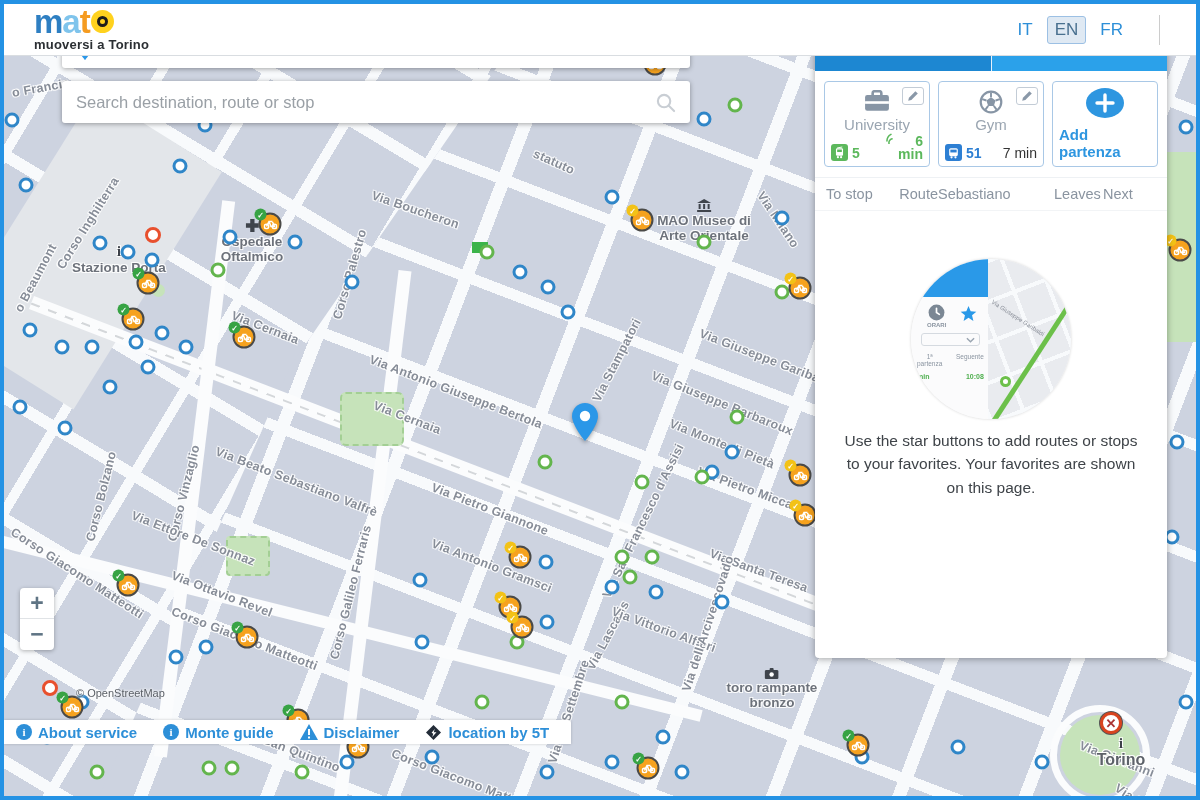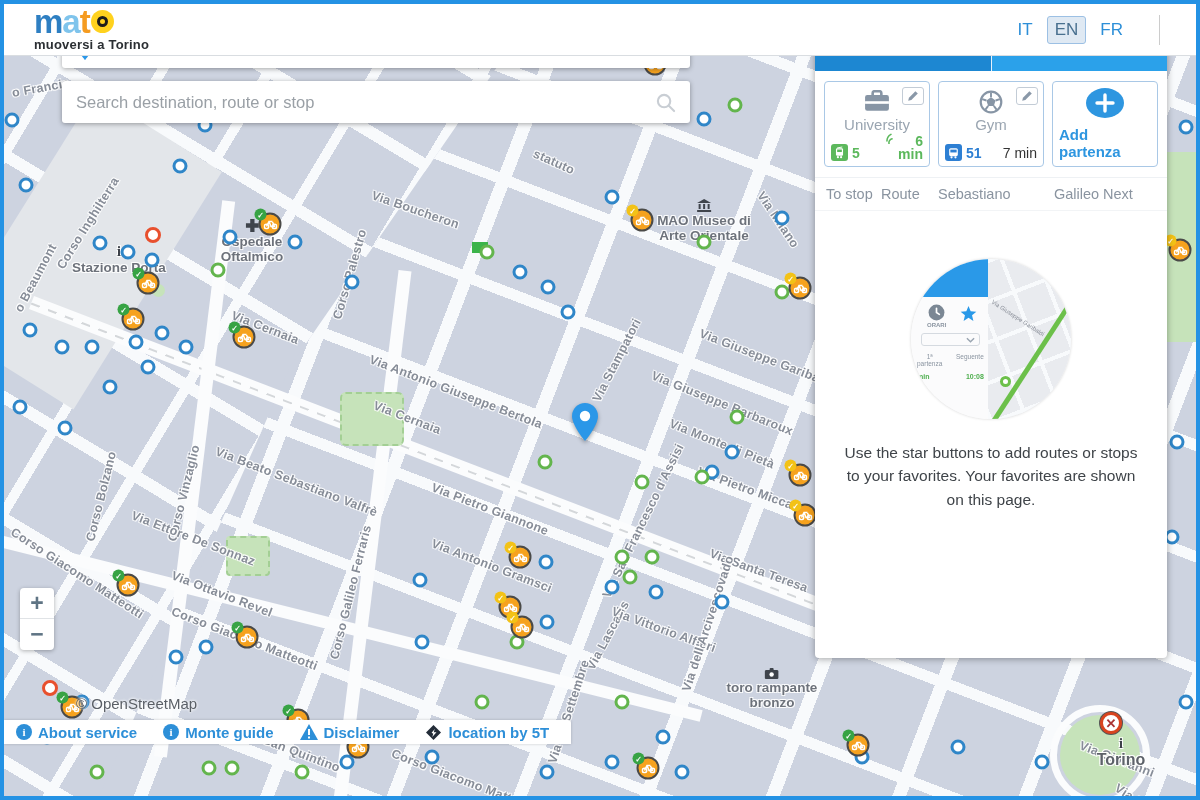--- a/index.html
+++ b/index.html
@@ -90,22 +90,22 @@
   .sb-dest { top:77px; }
   .sb-icon { display:flex; align-items:center; justify-content:center; margin-right:12px; }
   .sb-action { display:flex; align-items:center; cursor:pointer; margin-left:8px; }
 
   
   .zoomctl { position:absolute; left:16px; top:584px; width:34px; background:#fff; border-radius:4px;
     box-shadow:0 1px 4px rgba(0,0,0,.3); z-index:10; overflow:hidden; }
   .zbtn { width:100%; height:31px; display:flex; align-items:center; justify-content:center;
     font-size:23px; color:#5f7484; cursor:pointer; font-weight:bold; }
   .zbtn:first-child { border-bottom:1px solid #e0e3e6; }
-  .attribution { position:absolute; left:72px; top:683px; font-size:15px; color:#5a5f66; z-index:10;
-    text-shadow:0 0 3px #fff, 0 0 3px #fff;margin-top:8px; }
+  .attribution { position:absolute; left:72px; top:683px; font-size:11px; color:#5a5f66; z-index:10;
+    text-shadow:0 0 3px #fff, 0 0 3px #fff; }
 
   
   .panel { position:absolute; left:811px; top:21px; width:352px; height:633px; background:#fff;
     border-radius:4px; box-shadow:0 1px 7px rgba(0,0,0,.35); z-index:25; display:flex; flex-direction:column; }
   .tabs { display:flex; height:46px; border-radius:4px 4px 0 0; overflow:hidden; }
   .tab { flex:1; display:flex; align-items:center; justify-content:center; gap:9px; color:#fff;
     font-size:17px; font-weight:bold; cursor:pointer; }
   .tab-nearyou { background:#1d87d2; border-right:1px solid #e8f2fb; }
   .tab-favorites { background:#2ba1ea; border-top:3px solid #1c2b36; }
   .cards { display:flex; gap:8px; padding:10px 9px 10px 9px; }
@@ -124,21 +124,21 @@
   .eta-green { color:#5cb85c; font-weight:bold; font-size:14px; text-align:right; line-height:13px; position:relative; }
   .eta-dark { color:#333; font-size:14px; }
   .live-ic { position:absolute; left:-12px; top:-2px; }
   .card-add { display:flex; flex-direction:column; align-items:center; justify-content:center; gap:8px; }
   .add-circle { width:38px; height:38px; border-radius:50%; background:#2e96e0; display:flex;
     align-items:center; justify-content:center; }
   .add-label { color:#2e96e0; font-weight:bold; font-size:15px; }
 
   .thead { display:flex; padding:8px 0 8px 11px; border-top:1px solid #eef1f4; border-bottom:1px solid #f2f4f6;
     color:#8a94a0; font-size:14.5px; }
-  .th0{width:55px;} .th1{width:57px;} .th2{width:116px;} .th3{width:49px;} .th4{flex:1;}
+  .th0{width:55px;} .th1{width:57px;text-align:right;} .th2{width:116px;} .th3{width:49px;} .th4{flex:1;}
 
   .tutorial { display:flex; flex-direction:column; align-items:center; margin-top:48px; }
   .tcircle { width:160px; height:160px; border-radius:50%; overflow:hidden; position:relative;
     background:#fbfbfc; box-shadow:0 0 3px rgba(0,0,0,.18); }
   .tc-map { position:absolute; right:0; top:0; width:52%; height:100%; background:#e9ebef;
     background-image:
       repeating-linear-gradient(69deg, #f8fafc 0 4px, transparent 4px 34px),
       repeating-linear-gradient(159deg, #f8fafc 0 4px, transparent 4px 38px); }
   .tc-route { position:absolute; right:28px; top:-20px; width:5px; height:220px; background:#6cc04a;
     transform:rotate(33deg); }
@@ -150,21 +150,21 @@
   .tc-head { height:24%; background:#2a99e8; }
   .tc-row { display:flex; align-items:center; gap:14px; padding:7px 0 0 16px; }
   .tc-clock { display:flex; flex-direction:column; align-items:center; }
   .tc-clock .lbl { font-size:6px; color:#8a94a0; font-weight:bold; margin-top:1px; }
   .tc-select { margin:5px 8px 0 10px; height:13px; border:1px solid #d5dae0; border-radius:3px;
     display:flex; align-items:center; justify-content:flex-end; padding-right:4px; }
   .tc-table { margin:7px 4px 0 6px; font-size:6.5px; color:#8a94a0; }
   .tc-thead { display:flex; justify-content:space-between; }
   .tc-th { text-align:center; line-height:7px; }
   .tc-vals { display:flex; justify-content:space-between; margin-top:6px; color:#4cae4c; font-weight:bold; font-size:7px; }
-  .tutorial-text { width:306px; margin-top:22px; text-align:center; font-size:15.5px; color:#3f4449; line-height:1.5; }
+  .tutorial-text { width:306px; margin-top:10px; text-align:center; font-size:15.5px; color:#3f4449; line-height:1.5; }
 
   
   .footer { position:absolute; left:0; top:716px; height:24px; background:#fff; z-index:30;
     display:flex; align-items:center; gap:26px; padding:0 22px 0 12px; border-radius:0 3px 0 0;
     box-shadow:0 0 3px rgba(0,0,0,.2); }
   .flink { display:flex; align-items:center; gap:6px; color:#2d8fd8; font-size:15px; font-weight:bold;
     cursor:pointer; white-space:nowrap; }
 </style>
 </head>
 <body>
@@ -710,21 +710,21 @@
             </svg>
         </div>
         <div class="add-label">Add partenza</div>
       </div>
     </div>
 
     <div class="thead">
         <div class="th0">To stop</div>
         <div class="th1">Route</div>
         <div class="th2">Sebastiano</div>
-        <div class="th3">Galileo</div>
+        <div class="th3">Leaves</div>
         <div class="th4">Next</div>
       </div>
 
     <div class="tutorial">
       <div class="tcircle">
         <div class="tc-map">
           <div class="tc-route"></div>
           <div class="tc-stop"></div>
           <div class="tc-street">Via Giuseppe Garibaldi</div>
         </div>

